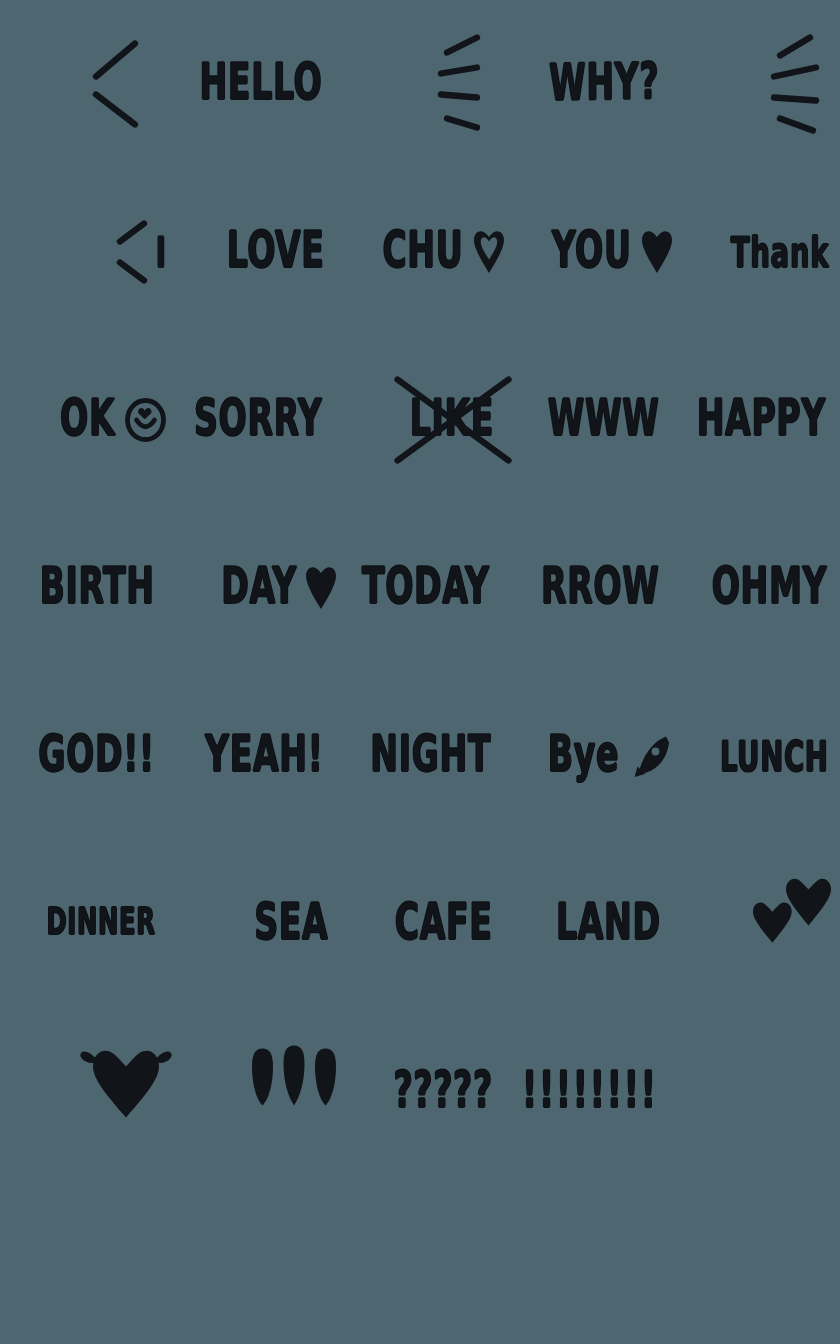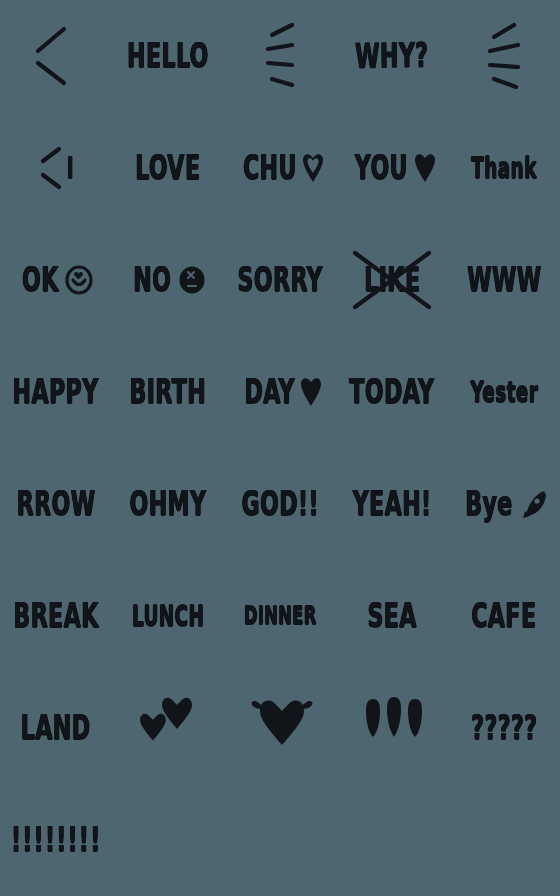--- a/index.html
+++ b/index.html
@@ -16,21 +16,21 @@
     display: grid;
     grid-template-columns: repeat(5, 1fr);
     grid-template-rows: repeat(8, 1fr);
     width: 560px;
     height: 896px;
   }
   .cell {
     position: relative;
     display: flex;
     align-items: center;
-    justify-content: center;
+    justify-content: flex-end;
   }
   .art {
     position: relative;
     display: flex;
     align-items: center;
     justify-content: center;
     gap: 1px;
   }
   
   .word {
@@ -153,35 +153,20 @@
       <span class="icon-inline">
         <svg width="30" height="32" viewBox="0 0 30 32">
           <ellipse class="strokeblk" cx="15" cy="16" rx="12" ry="13"></ellipse>
           <path class="fillblk" d="M10.5 9 a2.2 2.2 0 0 1 4 1 a2.2 2.2 0 0 1 4 -1 a2.4 2.4 0 0 1 -0.6 3.3 l-3.4 3.2 l-3.4 -3.2 a2.4 2.4 0 0 1 -0.6 -3.3 z"></path>
           <path class="strokeblk" d="M9 16 Q15 25 21 16" stroke-width="2.4"></path>
         </svg>
       </span>
     </div>
   </div>
   <div class="cell">
-    <div class="art">
-      <span class="word">NO</span>
-      <span class="icon-inline">
-        <svg width="30" height="32" viewBox="0 0 30 32">
-          <ellipse class="fillblk" cx="15" cy="16" rx="12.5" ry="13.5"></ellipse>
-          <g stroke="#4e6670" stroke-width="2" stroke-linecap="round">
-            <line x1="11" y1="8" x2="17" y2="14"></line>
-            <line x1="17" y1="8" x2="11" y2="14"></line>
-            <line x1="11" y1="22" x2="19" y2="22"></line>
-          </g>
-        </svg>
-      </span>
-    </div>
-  </div>
-  <div class="cell">
     <span class="word">SORRY</span>
   </div>
   <div class="cell">
     <div class="art" style="position:relative;">
       <span class="word">LIKE</span>
       <span style="position:absolute; left:50%; top:50%; transform:translate(-50%,-50%);">
         <svg width="86" height="62" viewBox="0 0 86 62">
           <line class="lineblk" x1="6" y1="4" x2="80" y2="58" stroke-width="4.6"></line>
           <line class="lineblk" x1="80" y1="4" x2="6" y2="58" stroke-width="4.6"></line>
         </svg>
@@ -204,52 +189,49 @@
       <span class="icon-inline">
         <svg width="20" height="30" viewBox="0 0 20 30">
           <path class="fillblk" d="M10 29 C3 18 0 11 0 7 C0 2 4 0 7 2 C8.5 3 10 5 10 5 C10 5 11.5 3 13 2 C16 0 20 2 20 7 C20 11 17 18 10 29 Z"></path>
         </svg>
       </span>
     </div>
   </div>
   <div class="cell">
     <span class="word">TODAY</span>
   </div>
-  <div class="cell">
-    <span class="word sm">Yester</span>
-  </div>
 
   <div class="cell">
     <span class="word">RROW</span>
   </div>
   <div class="cell">
     <span class="word">OHMY</span>
   </div>
   <div class="cell">
     <span class="word">GOD!!</span>
   </div>
   <div class="cell">
     <span class="word">YEAH!</span>
   </div>
 
+  <div class="cell">
+    <span class="word">NIGHT</span>
+  </div>
   <div class="cell">
     <div class="art">
       <span class="word">Bye</span>
       <span class="icon-inline" style="margin-left:3px;">
         <svg width="26" height="30" viewBox="0 0 26 30">
           <path class="fillblk" d="M22 2 C14 5 8 13 5 22 L3 28 L9 26 C18 23 23 15 24 6 Z"></path>
           <path class="fillblk" d="M3 22 L1 29 L8 27 Z"></path>
           <circle cx="15" cy="12" r="2.6" fill="#4e6670"></circle>
         </svg>
       </span>
     </div>
   </div>
-  <div class="cell">
-    <span class="word">BREAK</span>
-  </div>
 
   <div class="cell">
     <span class="word sm">LUNCH</span>
   </div>
   <div class="cell">
     <span class="word xs">DINNER</span>
   </div>
   <div class="cell">
     <span class="word">SEA</span>
   </div>

